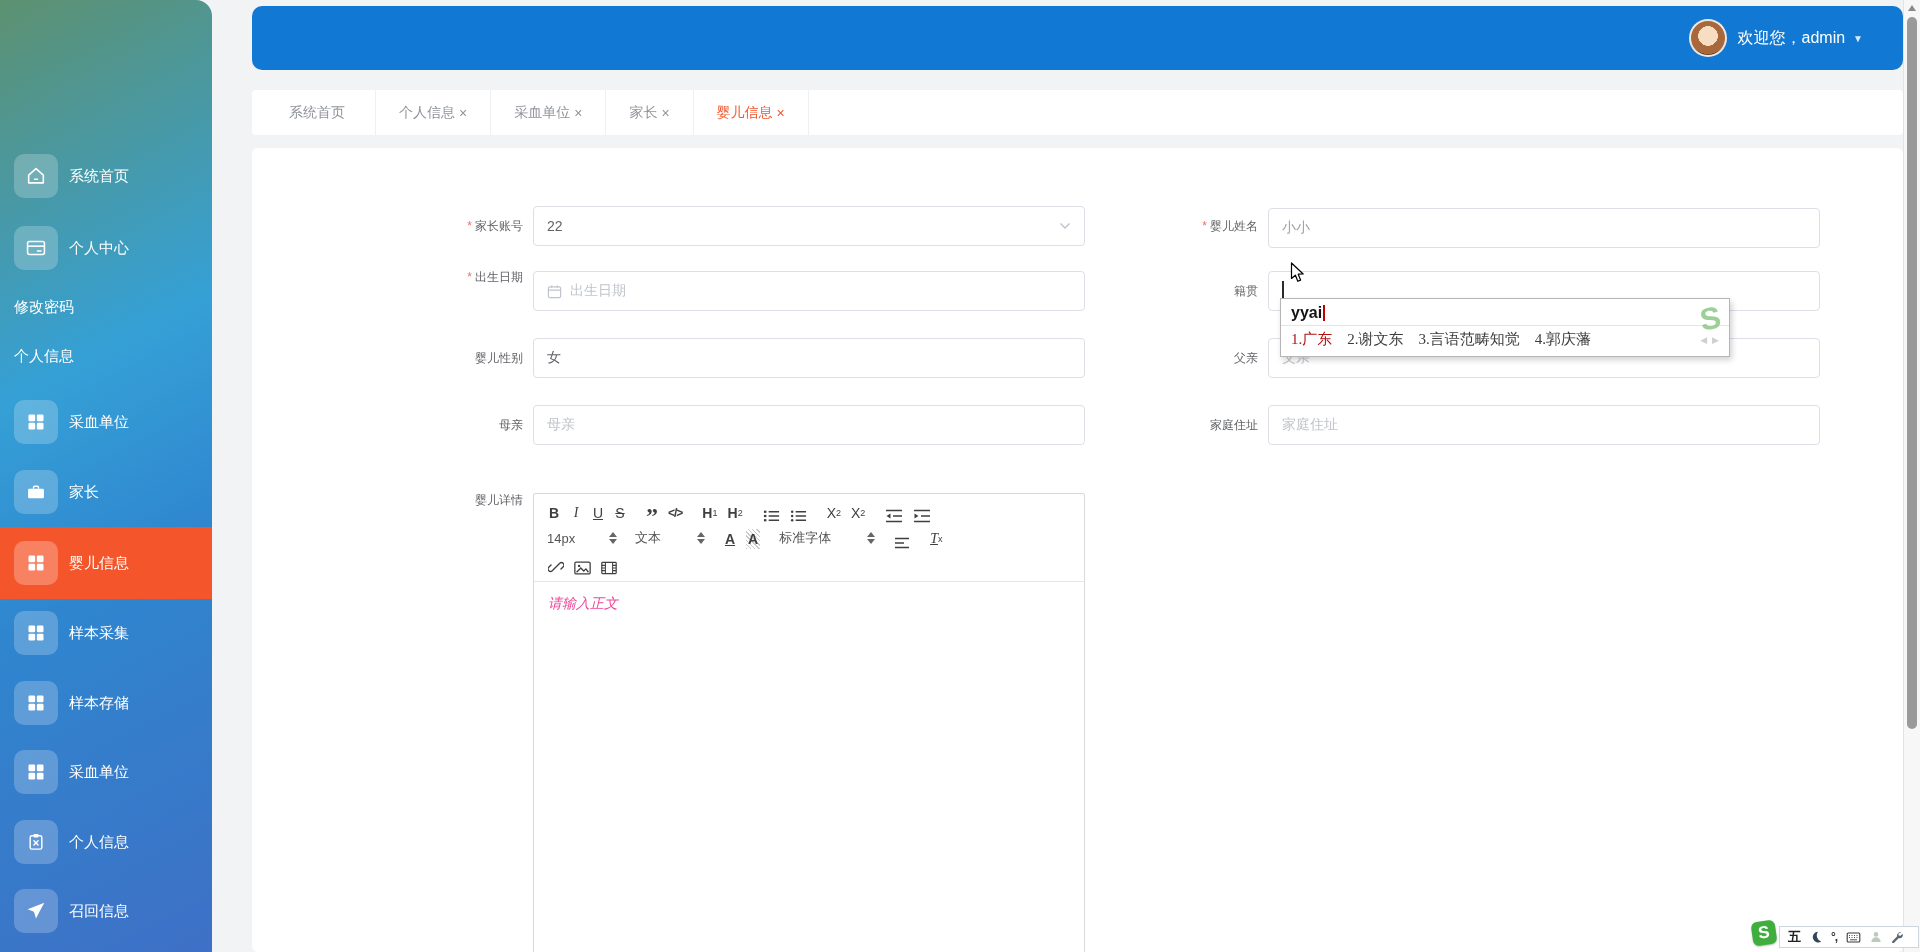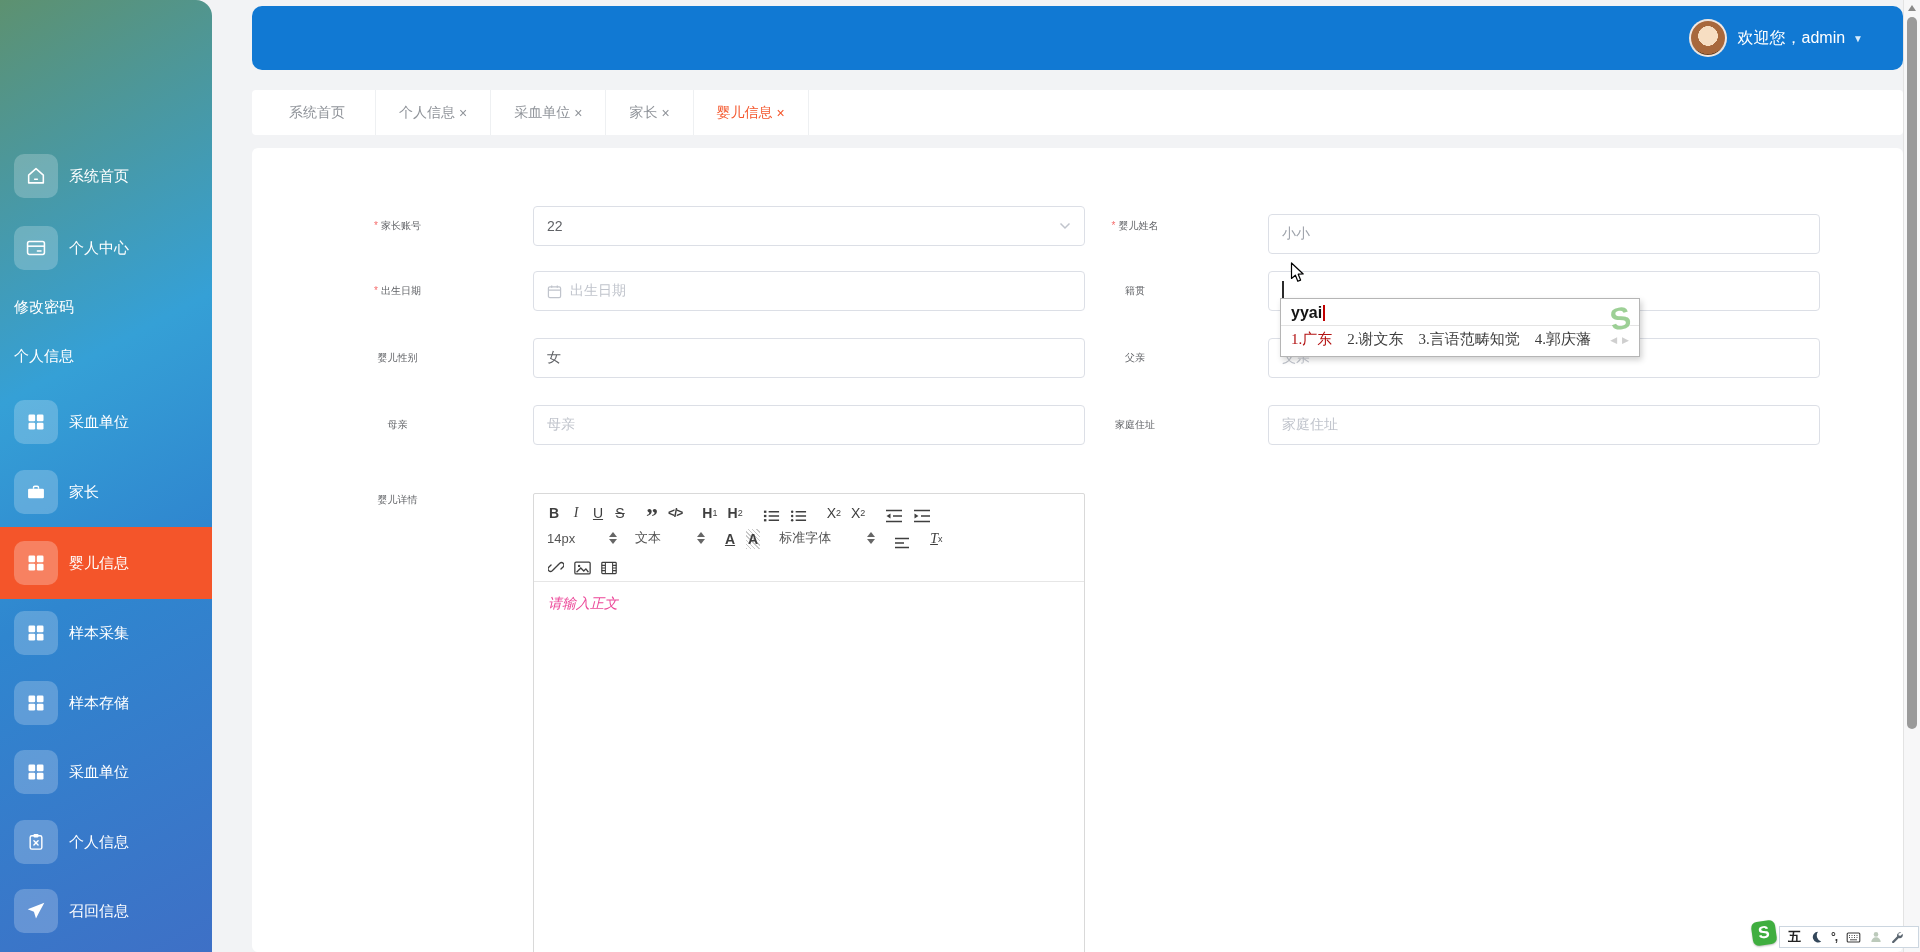--- a/index.html
+++ b/index.html
@@ -33,21 +33,21 @@
     border-radius:4px; display:flex; align-items:stretch; overflow:hidden; z-index:2; }
   .tab { display:flex; align-items:center; padding:0 23px; font-size:14px; color:#8f9399;
     border-right:1px solid #eef0f2; cursor:pointer; white-space:nowrap; }
   .tab:first-child { padding-left:37px; padding-right:30px; }
   .tab .x { margin-left:4px; font-size:14px; }
   .tab.active { color:#f4552a; }
 
   
   .card { position:absolute; left:252px; top:148px; width:1651px; height:804px; background:#fff;
     border-radius:6px; overflow:hidden; z-index:1; }
-  .f-lbl { position:absolute; height:40px; line-height:40px; font-size:10px; color:#606266; text-align:center; }
+  .f-lbl { position:absolute; height:40px; line-height:40px; font-size:12px; color:#606266; text-align:right; }
   .f-lbl .req { color:#f56c6c; margin-right:3px; }
   .lc { left:20px; width:251px; }
   .rc { left:760px; width:246px; }
   .f-ipt { position:absolute; height:40px; border:1px solid #dcdfe6; border-radius:4px; background:#fff;
     display:flex; align-items:center; padding:0 13px; font-size:14px; }
   .il { left:281px; width:552px; }
   .ir { left:1016px; width:552px; }
   .val { color:#606266; } .val-light { color:#9ca1a9; } .ph { color:#c0c4cc; }
   .chev { margin-left:auto; display:flex; }
   .cal { margin-right:8px; display:flex; }
@@ -69,21 +69,21 @@
   .w70 { width:78px; } .w96 { width:104px; }
   .ud { display:flex; flex-direction:column; gap:2px; margin-left:6px; }
   .ud .u { width:0;height:0;border-left:4px solid transparent;border-right:4px solid transparent;border-bottom:5px solid #666; }
   .ud .d { width:0;height:0;border-left:4px solid transparent;border-right:4px solid transparent;border-top:5px solid #666; }
   .a-color { text-decoration:underline; font-weight:bold; }
   .a-bg { font-weight:bold; background:repeating-linear-gradient(45deg,#c9c9c9 0 1px,transparent 1px 3px); padding:0 2px; }
   .tx { font-size:14px; } .tx i { text-decoration:underline; }
   .ed-content { padding:13px 14px; font-size:14px; font-style:italic; color:#ec4899; }
 
   
-  .ime-pop { position:absolute; left:1280px; top:298px; width:360px; background:#fff;
+  .ime-pop { position:absolute; left:1280px; top:298px; width:450px; background:#fff;
     border:1px solid #b5b5b5; box-shadow:2px 3px 6px rgba(0,0,0,.18); z-index:50; }
   .ime-typed { padding:5px 10px 3px; font-size:16px; font-weight:bold; color:#141414;
     display:flex; align-items:center; border-bottom:1px solid #e4e4e4; }
   .ime-caret { width:2px; height:16px; background:#c00000; margin-left:1px; }
   .ime-cands { padding:4px 10px 7px; font-size:15px; color:#3c3c3c; display:flex; gap:15px; align-items:center;
     font-family:"Liberation Serif","DejaVu Serif",serif; white-space:nowrap; }
   .cand.first { color:#b31212; }
   .pager { margin-left:auto; color:#cfcfcf; font-size:9px; display:flex; gap:5px; }
   .ime-logo { position:absolute; right:8px; top:2px; font-size:31px; font-weight:bold; color:#93cb8b;
     transform:rotate(-10deg); text-shadow:0 0 2px #fff; opacity:.9; }
@@ -270,25 +270,25 @@
     <span class="chev">
       <svg width="12" height="8" viewBox="0 0 12 8">
           <path d="M1.5 1.5 L6 6 L10.5 1.5" fill="none" stroke="#c0c4cc" stroke-width="1.5"></path>
         </svg>
     </span>
   </div>
 
   <div class="f-lbl rc" style="top:58px">
     <span class="req">*</span><span>婴儿姓名</span>
   </div>
-  <div class="f-ipt ir" style="top:66px">
+  <div class="f-ipt ir" style="top:60px">
     <span class="val-light">小小</span>
   </div>
 
-  <div class="f-lbl lc" style="top:123px">
+  <div class="f-lbl lc" style="top:109px">
     <span class="req">*</span><span>出生日期</span>
   </div>
   <div class="f-ipt il" style="top:123px">
     <span class="cal">
       <svg width="15" height="15" viewBox="0 0 16 16">
           <rect x="1.5" y="3" width="13" height="11.5" rx="1.5" fill="none" stroke="#c0c4cc" stroke-width="1.3"></rect>
           <path d="M1.5 6.5 H14.5 M5 1.5 V4 M11 1.5 V4" stroke="#c0c4cc" stroke-width="1.3"></path>
         </svg>
     </span>
     <span class="ph">出生日期</span>

